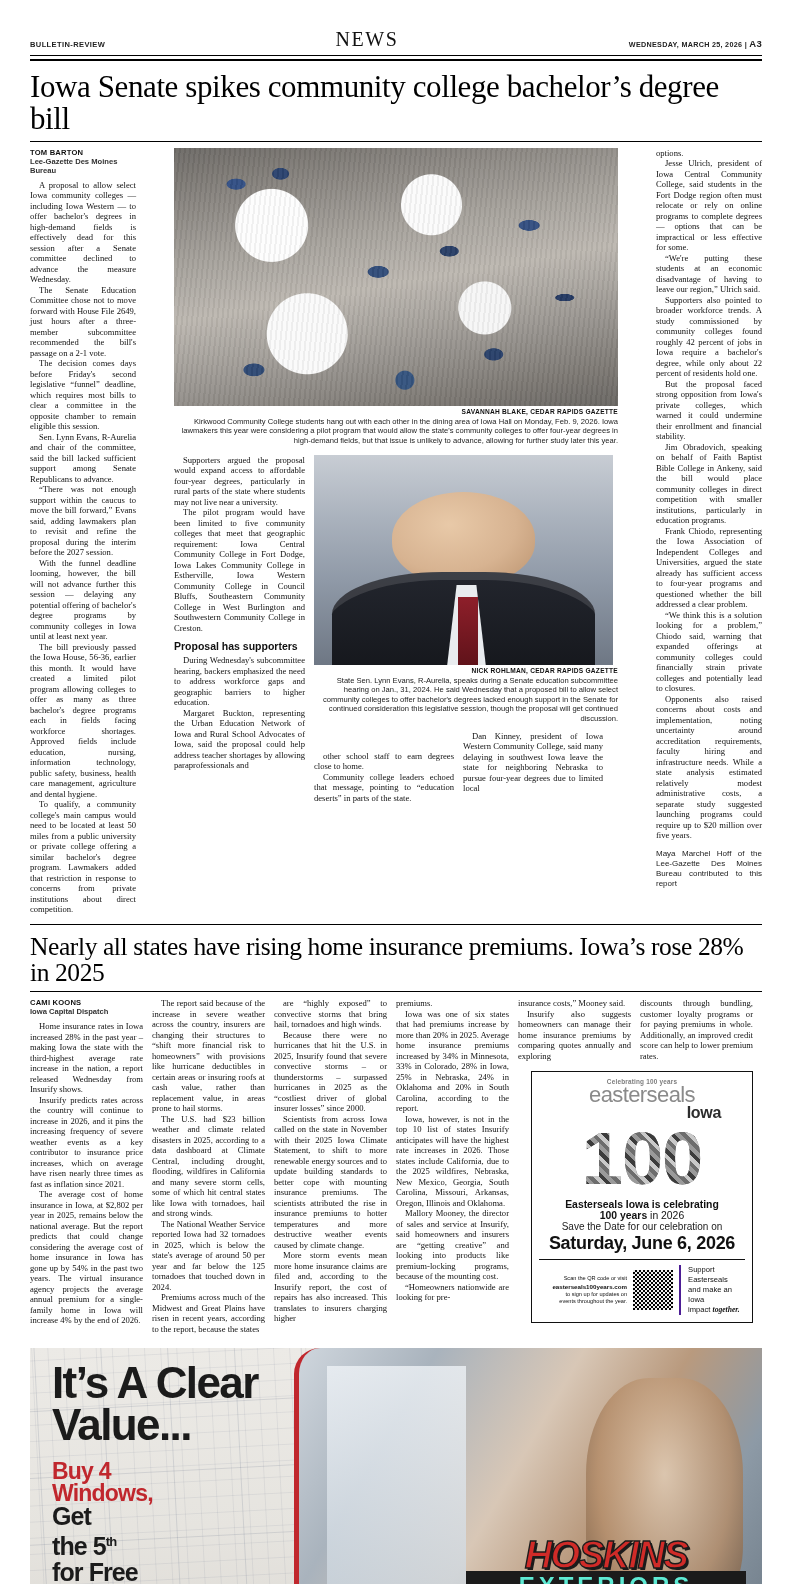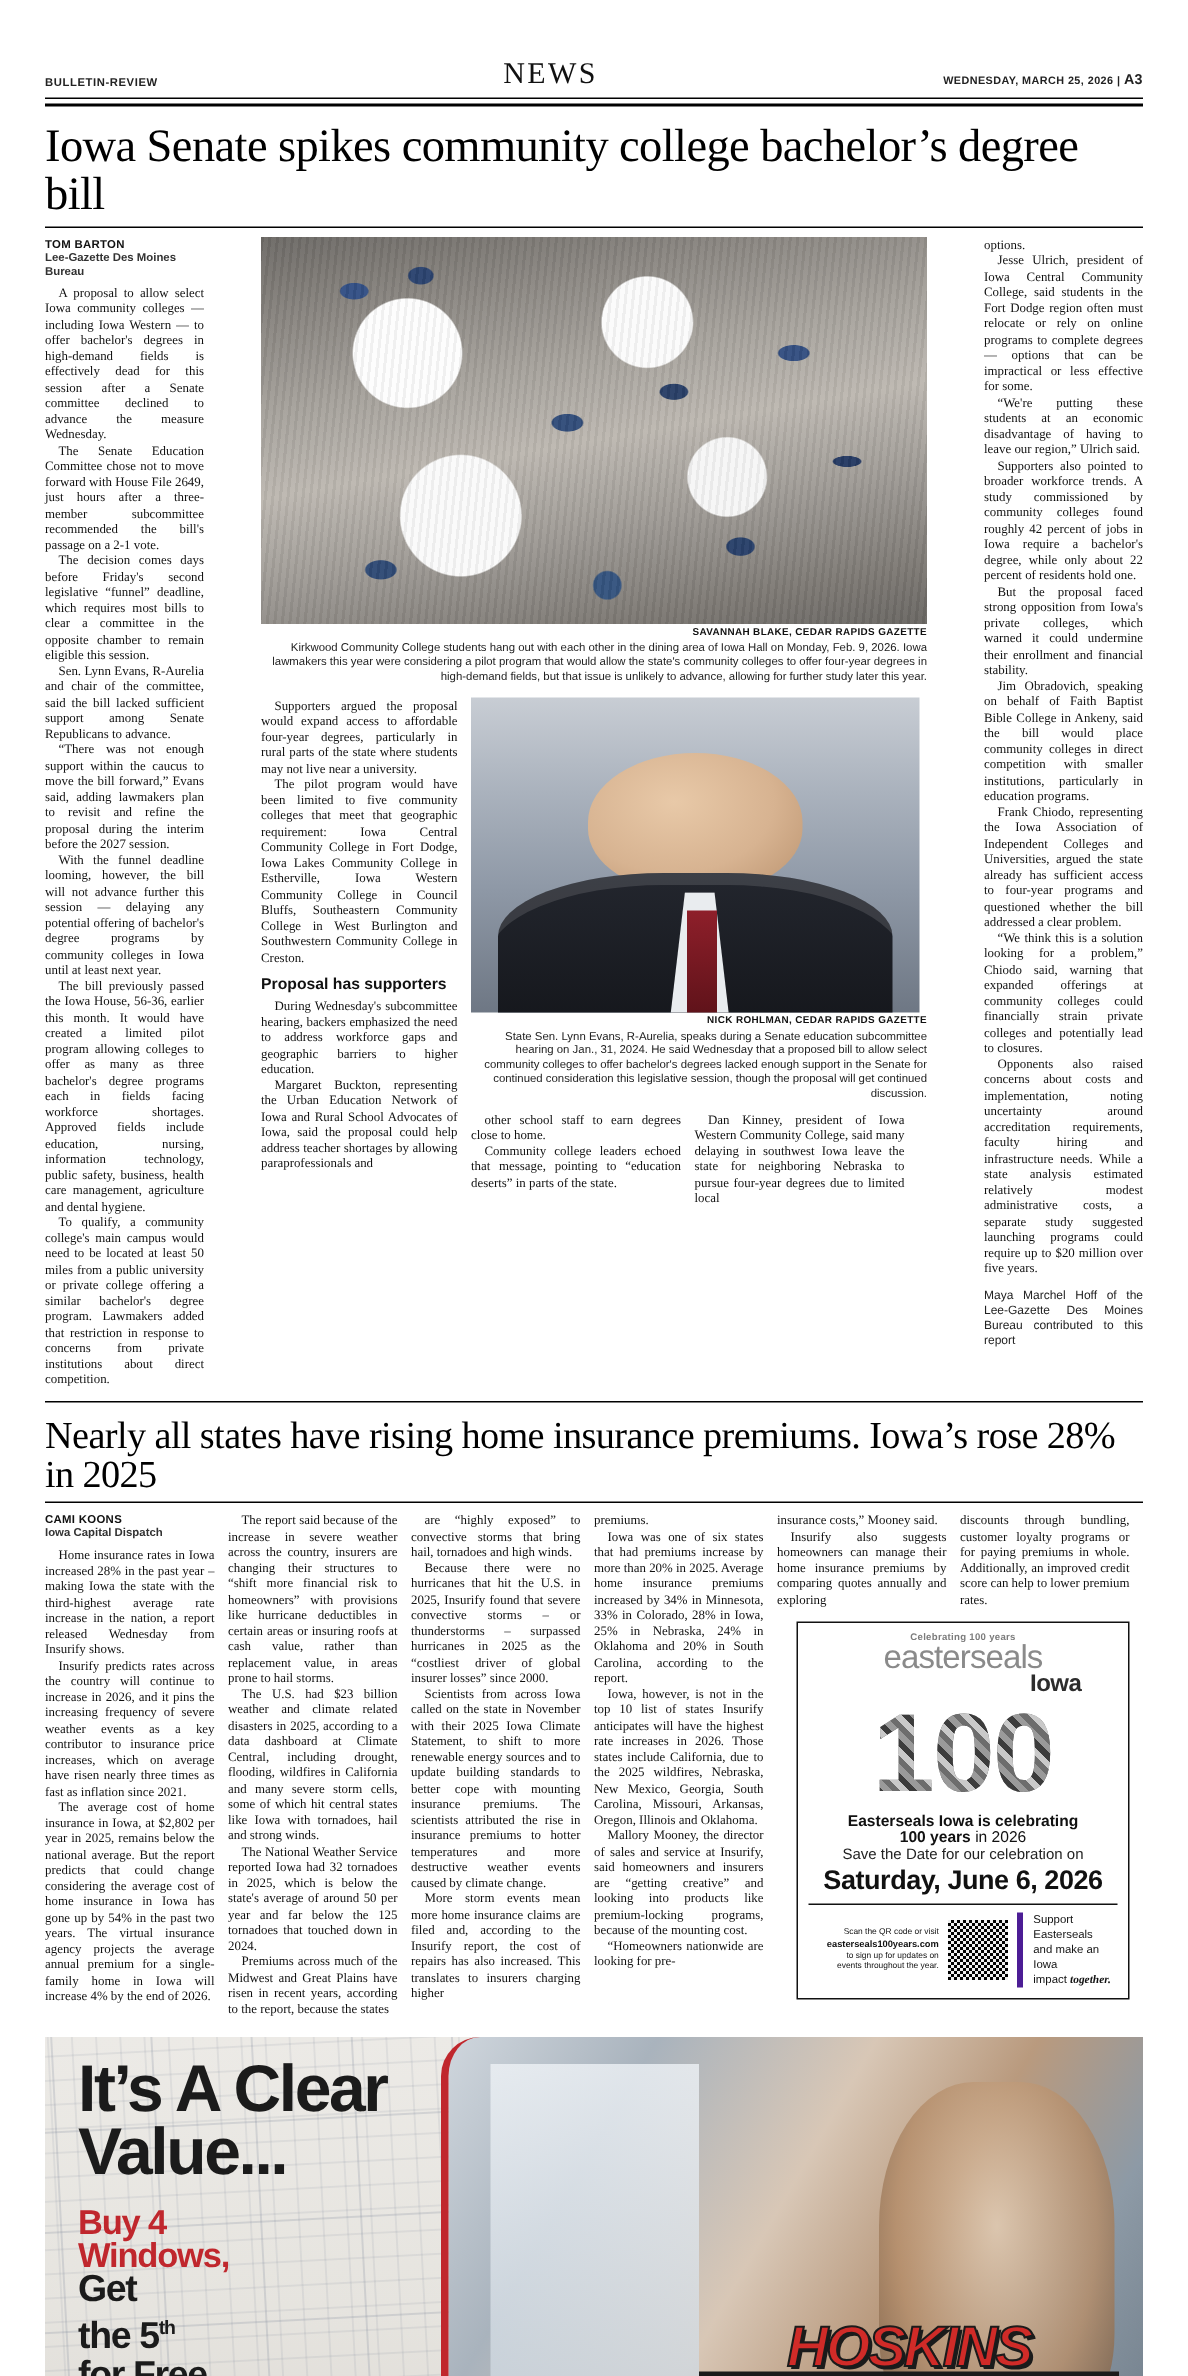--- a/index.html
+++ b/index.html
@@ -7,21 +7,21 @@
   body {
     width: 792px; height: 1584px;
     background: #ffffff;
     font-family: "Liberation Serif", serif;
     color: #111;
     overflow: hidden;
   }
   .page { position: relative; width: 792px; height: 1584px; padding: 0 30px; }
 
   
-  .masthead { display:flex; align-items:flex-end; justify-content:space-between; padding-top:38px; }
+  .masthead { display:flex; align-items:flex-end; justify-content:space-between; padding-top:28px; }
   .mast-left { font-family:"Liberation Sans", sans-serif; font-size:7.5px; letter-spacing:.4px; font-weight:700; color:#222; padding-bottom:2px;}
   .mast-center { font-family:"Liberation Serif", serif; font-size:20px; letter-spacing:1.6px; color:#111; }
   .mast-right { font-family:"Liberation Sans", sans-serif; font-size:7.2px; letter-spacing:.3px; font-weight:700; color:#222; padding-bottom:2px;}
   .mast-right .pg { font-size:9.5px; font-weight:700; }
   .rule-thin { border-top:1px solid #000; margin-top:4px; }
   .rule-thick { border-top:2.4px solid #000; margin-top:3px; }
 
   
   h1.headline {
     font-family:"Liberation Serif", serif;
@@ -124,21 +124,21 @@
   .es-line2 b { font-weight:700; }
   .es-line3 { font-family:"Liberation Sans", sans-serif; font-size:10px; text-align:center; color:#222;}
   .es-date  { font-family:"Liberation Sans", sans-serif; font-weight:700; font-size:18px; text-align:center; letter-spacing:-0.3px; margin:1px 0 5px;}
   .es-foot { display:flex; align-items:center; border-top:1px solid #111; padding-top:5px; gap:6px;}
   .es-scan { font-family:"Liberation Sans", sans-serif; font-size:5.6px; line-height:7.2px; text-align:right; width:96px; color:#111;}
   .es-scan b{font-size:6.2px;}
   .qr { width:40px; height:40px; background:
       repeating-linear-gradient(0deg,#111 0 2px,#fff 2px 4px),
       repeating-linear-gradient(90deg,#111 0 2px,#fff 2px 4px);
       background-blend-mode:difference; flex:0 0 auto;}
-  .es-supp { font-family:"Liberation Sans", sans-serif; font-size:7.6px; line-height:10px; border-left:4px solid #4c1d95; padding-left:7px; color:#111;}
+  .es-supp { font-family:"Liberation Sans", sans-serif; font-size:7.6px; line-height:10px; border-left:2px solid #4c1d95; padding-left:7px; color:#111;}
   .es-supp i{ font-family:"Liberation Serif", serif; font-style:italic; font-weight:700; }
 
   
   .hos-ad { position:relative; width:732px; height:300px; overflow:hidden;
             background:linear-gradient(180deg,#eceae6 0%,#e6e4df 60%,#dedbd6 100%); }
   .blueprint { position:absolute; inset:0;
     background-image:
       linear-gradient(rgba(120,130,150,.22) 1px, transparent 1px),
       linear-gradient(90deg, rgba(120,130,150,.22) 1px, transparent 1px),
       linear-gradient(rgba(120,130,150,.12) 1px, transparent 1px),
@@ -228,21 +228,21 @@
 
           <div style="width:304px;">
             <div class="photo photo-portrait ph2">
               <div class="shirt"></div>
               <div class="tie"></div>
             </div>
             <div class="credit">NICK ROHLMAN, CEDAR RAPIDS GAZETTE</div>
             <div class="caption" style="margin-top:2px;">State Sen. Lynn Evans, R-Aurelia, speaks during a Senate education subcommittee hearing on Jan., 31, 2024. He said Wednesday that a proposed bill to allow select community colleges to offer bachelor's degrees lacked enough support in the Senate for continued consideration this legislative session, though the proposal will get continued discussion.</div>
 
             <div style="display:flex; gap:9px; margin-top:7px;">
-              <div class="col" style="width:140px;">
+              <div class="col" style="width:140px;margin-top:20px;">
                 <p class="body first">other school staff to earn degrees close to home.</p>
                 <p class="body">Community college leaders echoed that message, pointing to “education deserts” in parts of the state.</p>
               </div>
               <div class="col" style="width:140px;">
                 <p class="body first">Dan Kinney, president of Iowa Western Community College, said many delaying in southwest Iowa leave the state for neighboring Nebraska to pursue four-year degrees due to limited local</p>
               </div>
             </div>
           </div>
         </div>
       </div>

